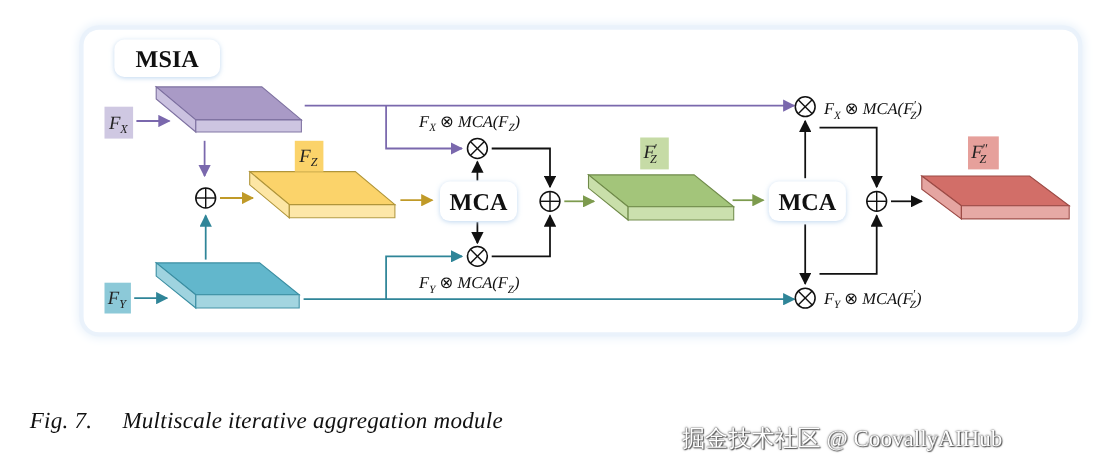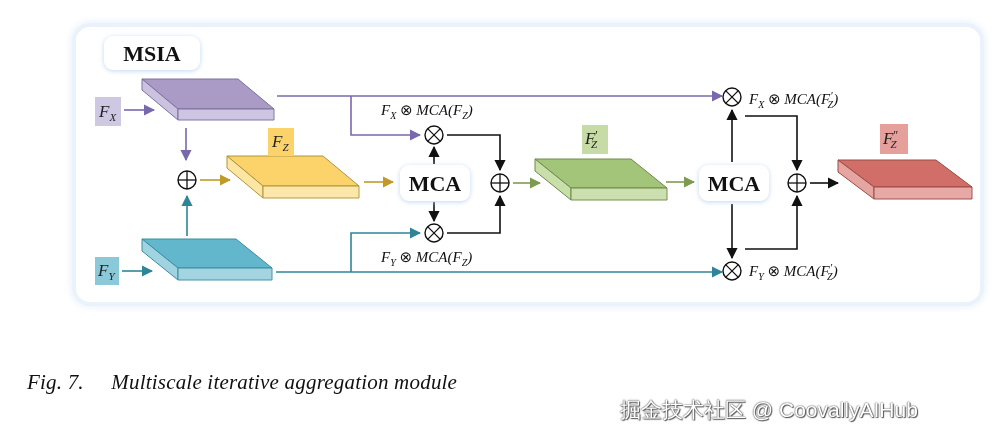--- a/index.html
+++ b/index.html
@@ -9,22 +9,22 @@
     background: #ffffff; border-radius: 14px;
     box-shadow: 0 0 0 4px #eaf2fb, 0 0 10px 4px #e3eef9;
   }
   svg#diagram { position: absolute; left: 0; top: 0; }
   #caption {
     position: absolute; left: 27px; top: 370px; font-size: 21px; color: #111;
     font-family: "Liberation Serif", serif; letter-spacing: 0.2px; font-style: italic;
   }
   #caption .num { margin-right: 22px; }
   #watermark {
-    position: absolute; left: 620px; top: 396px; font-size: 21px; color: #ffffff;
-    font-family: Liberation Sans, sans-serif;
+    position: absolute; left: 620px; top: 384px; font-size: 21px; color: #ffffff;
+    font-family: Liberation Serif, serif;
     text-shadow: 0 0 2px #666, 0 0 1px #333, 1px 1px 1px #555;
   }
 </style>
 </head>
 <body>
 
 <div id="panel"></div>
 
 <svg id="diagram" width="1000" height="430">
   <defs>

